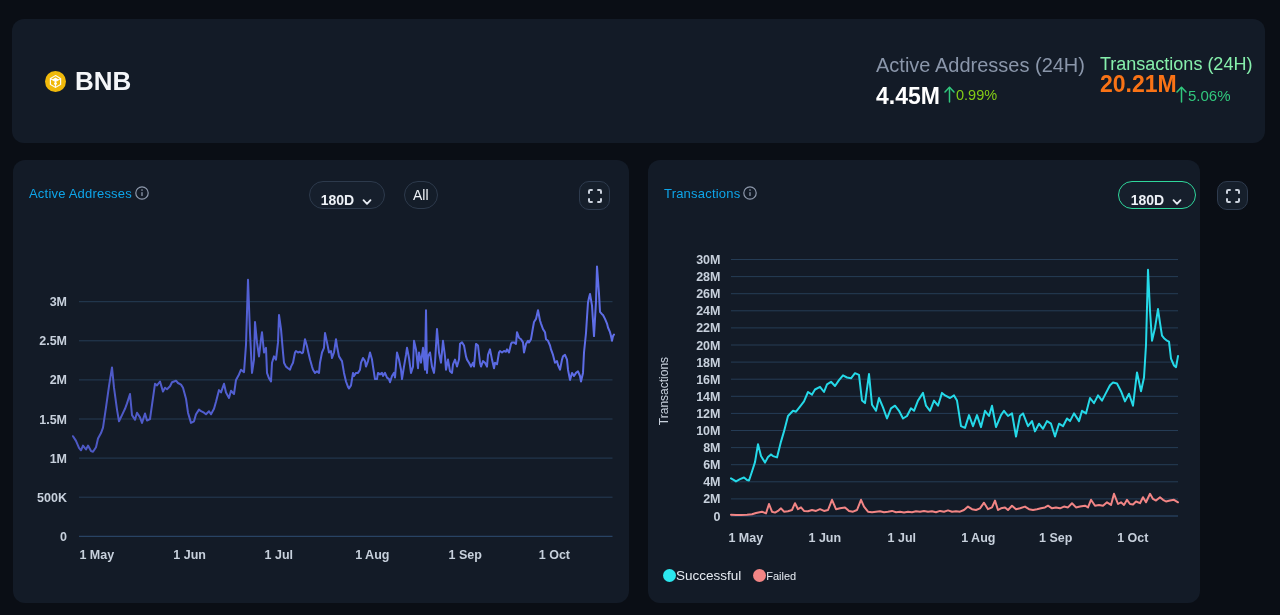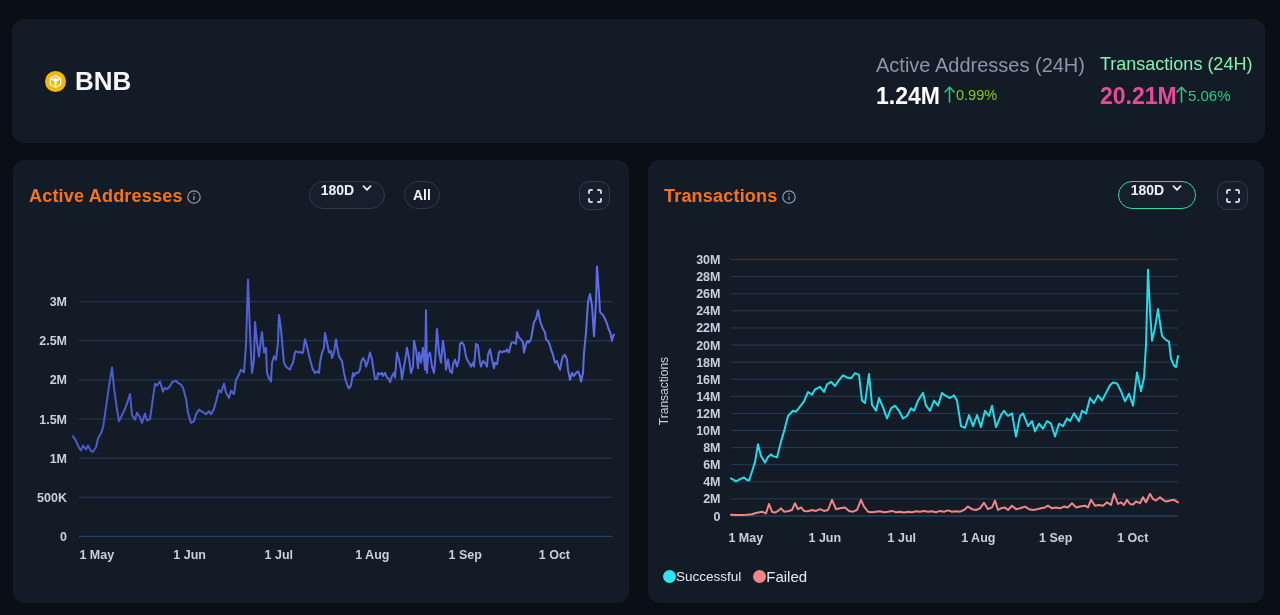--- a/index.html
+++ b/index.html
@@ -1,62 +1,62 @@
 <!DOCTYPE html>
 <html><head>
 <meta charset="utf-8">
 <style>
 * { margin:0; padding:0; box-sizing:border-box; }
 html,body { width:1280px; height:615px; background:#0a0e15; font-family:"Liberation Sans",sans-serif; overflow:hidden; }
 .card { position:absolute; background:#131b27; border-radius:12px; }
-.pill { position:absolute; height:28px; border:1px solid #2d3a4c; border-radius:14px; display:flex; align-items:flex-start; justify-content:center; gap:7px; color:#eef2f7; font-size:14px; font-weight:600; background:#161f2c; }
+.pill { position:absolute; height:28px; border:1px solid #2d3a4c; border-radius:14px; display:flex; align-items:flex-end; justify-content:center; gap:7px; color:#eef2f7; font-size:14px; font-weight:600; background:#161f2c; }
 .fsbtn { position:absolute; width:31px; height:29px; border:1px solid #2e3b4e; border-radius:10px; display:flex; align-items:center; justify-content:center; background:#161f2b; }
-.title { position:absolute; left:16px; top:26px; font-size:18px; font-weight:700; color:#f97316; letter-spacing:0.2px; }
+.title { position:absolute; left:16px; top:26px; font-size:13px; font-weight:400; color:#0ea5e9; letter-spacing:0.2px; }
 </style>
 </head>
 <body>
 
 <div class="card" style="left:12px;top:19px;width:1253px;height:124px">
   <svg width="21" height="21" viewBox="0 0 21 21" style="position:absolute;left:33px;top:52px">
 <circle cx="10.5" cy="10.5" r="10.5" fill="#f0b90b"></circle>
 <g stroke="#ffffff" stroke-width="1.2" fill="none" opacity="0.95">
 <path d="M10.5 4.6 L15.6 7.55 L15.6 13.45 L10.5 16.4 L5.4 13.45 L5.4 7.55 Z"></path>
 <path d="M10.5 10.5 L15.6 7.55 M10.5 10.5 L5.4 7.55 M10.5 10.5 L10.5 16.4"></path>
 </g>
 <path d="M10.5 6.6 L13.6 8.4 L10.5 10.2 L7.4 8.4 Z" fill="#ffffff"></path>
 <circle cx="10.5" cy="12.6" r="1.4" fill="#ffffff"></circle>
 </svg>
   <div style="position:absolute;left:63px;top:47px;font-size:26px;font-weight:700;color:#f4f6f9">BNB</div>
   <div style="position:absolute;left:864px;top:35px;font-size:20px;color:#8a96aa">Active Addresses (24H)</div>
-  <div style="position:absolute;left:864px;top:64px;font-size:23px;font-weight:700;color:#ffffff">1.24M</div>
+  <div style="position:absolute;left:864px;top:64px;font-size:23px;font-weight:700;color:#ffffff">4.45M</div>
   <svg width="11" height="17" viewBox="0 0 11 17" style="position:absolute;left:932px;top:67px" fill="none" stroke="#31c77d" stroke-width="1.5" stroke-linecap="round" stroke-linejoin="round">
       <path d="M5.5 16 V1.5"></path>
       <path d="M1 6 L5.5 1.2 L10 6"></path>
     </svg>
   <div style="position:absolute;left:944px;top:68px;font-size:14.5px;color:#84cc16">0.99%</div>
   <div style="position:absolute;left:1088px;top:35px;font-size:18px;color:#86efac">Transactions (24H)</div>
-  <div style="position:absolute;left:1088px;top:64px;font-size:23px;font-weight:700;color:#ec4899">20.21M</div>
+  <div style="position:absolute;left:1088px;top:52px;font-size:23px;font-weight:700;color:#f97316">20.21M</div>
   <svg width="11" height="17" viewBox="0 0 11 17" style="position:absolute;left:1164px;top:67px" fill="none" stroke="#31c77d" stroke-width="1.5" stroke-linecap="round" stroke-linejoin="round">
       <path d="M5.5 16 V1.5"></path>
       <path d="M1 6 L5.5 1.2 L10 6"></path>
     </svg>
   <div style="position:absolute;left:1176px;top:68px;font-size:15px;color:#31c77d">5.06%</div>
 </div>
 
 <div class="card" style="left:13px;top:160px;width:616px;height:443px">
   <div class="title">Active Addresses <span style="margin-left:-1px"><svg width="14" height="14" viewBox="0 0 14 14" style="vertical-align:-2px">
           <circle cx="7" cy="7" r="6.2" fill="none" stroke="#8e99ac" stroke-width="1.2"></circle>
           <rect x="6.35" y="6.1" width="1.3" height="4" rx="0.65" fill="#8e99ac"></rect>
           <circle cx="7" cy="4.1" r="0.8" fill="#8e99ac"></circle>
         </svg></span></div>
   <div class="pill" style="left:296px;top:21px;width:76px">180D <svg width="12" height="12" viewBox="0 0 12 12" fill="none" stroke="#e8edf4" stroke-width="1.8" stroke-linecap="round" stroke-linejoin="round">
         <path d="M2.5 4.2 L6 7.8 L9.5 4.2"></path>
       </svg></div>
   <div style="position:absolute;left:391px;top:21px;height:28px;border:1px solid #2d3a4c;border-radius:14px;display:flex;align-items:center;background:#141d29">
-    <div style="padding:0 8px 0 8px;color:#eef2f7;font-size:14px;font-weight:700">All</div>
+    <div style="padding:0 8px 0 8px;color:#eef2f7;font-size:14px;font-weight:400">All</div>
   </div>
   <div class="fsbtn" style="left:566px;top:21px">
       <svg width="14" height="14" viewBox="0 0 14 14" fill="none" stroke="#ccd3de" stroke-width="2" stroke-linecap="butt">
         <path d="M1 4.7 V2.3 Q1 1 2.3 1 H4.7"></path>
         <path d="M9.3 1 H11.7 Q13 1 13 2.3 V4.7"></path>
         <path d="M13 9.3 V11.7 Q13 13 11.7 13 H9.3"></path>
         <path d="M4.7 13 H2.3 Q1 13 1 11.7 V9.3"></path>
       </svg>
     </div>
   <svg width="616" height="443" style="position:absolute;left:0;top:0">
@@ -84,21 +84,21 @@
 <text x="83.8" y="398.5" text-anchor="middle" font-size="12.5" font-weight="700" fill="#c7d0dc">1 May</text>
 <text x="176.7" y="398.5" text-anchor="middle" font-size="12.5" font-weight="700" fill="#c7d0dc">1 Jun</text>
 <text x="265.8" y="398.5" text-anchor="middle" font-size="12.5" font-weight="700" fill="#c7d0dc">1 Jul</text>
 <text x="359.3" y="398.5" text-anchor="middle" font-size="12.5" font-weight="700" fill="#c7d0dc">1 Aug</text>
 <text x="452.3" y="398.5" text-anchor="middle" font-size="12.5" font-weight="700" fill="#c7d0dc">1 Sep</text>
 <text x="541.4" y="398.5" text-anchor="middle" font-size="12.5" font-weight="700" fill="#c7d0dc">1 Oct</text>
 <polyline points="60.0,276.2 63.0,280.9 66.0,287.9 68.0,290.3 70.0,285.6 73.0,289.5 75.0,285.6 78.0,291.1 80.0,291.8 83.0,287.2 85.0,278.6 88.0,273.1 90.0,267.6 93.0,247.3 96.0,226.2 99.0,207.4 101.0,227.7 104.0,249.6 106.0,261.3 109.0,255.1 112.0,248.8 114.0,243.4 117.0,234.0 119.0,255.1 122.0,259.8 124.0,252.7 127.0,257.4 129.0,262.9 132.0,253.5 134.0,260.6 137.0,259.0 139.0,244.9 142.0,223.8 144.0,225.4 147.0,221.5 150.0,231.6 152.0,227.7 154.0,229.3 157.0,226.2 159.0,222.2 163.0,220.7 165.0,223.0 168.0,224.6 170.0,227.7 173.0,238.7 175.0,252.7 178.0,262.9 181.0,261.3 183.0,254.3 186.0,249.6 188.0,251.2 191.0,252.7 193.0,254.3 196.0,251.2 198.0,254.3 201.0,248.8 203.0,241.8 206.0,230.1 208.0,232.4 211.0,223.8 213.0,232.4 216.0,237.9 218.0,230.8 221.0,234.0 223.0,219.9 226.0,214.4 228.0,209.7 231.0,212.1 233.0,184.7 235.0,119.8 237.0,173.0 239.0,212.9 241.0,199.6 242.0,162.0 244.0,182.4 246.0,196.4 248.0,179.2 249.0,172.2 251.0,192.5 253.0,187.8 254.0,212.9 256.0,218.3 258.0,221.5 259.0,202.7 261.0,196.4 263.0,199.6 265.0,182.4 266.0,155.0 268.0,169.1 270.0,192.5 271.0,202.7 273.0,206.6 275.0,208.2 277.0,209.7 278.0,206.6 280.0,202.7 282.0,192.5 283.0,191.0 285.0,192.5 287.0,191.7 289.0,193.3 290.0,192.5 292.0,179.2 294.0,186.3 295.0,191.0 297.0,199.6 299.0,206.6 300.0,209.7 302.0,212.9 304.0,211.3 306.0,212.9 307.0,202.7 309.0,192.5 311.0,187.8 312.0,173.0 314.0,182.4 316.0,192.5 318.0,191.0 319.0,198.0 321.0,192.5 323.0,179.2 324.0,186.3 326.0,196.4 328.0,199.6 329.0,201.1 331.0,212.9 333.0,221.5 335.0,226.9 336.0,228.5 338.0,225.4 340.0,212.9 341.0,216.0 343.0,212.9 345.0,212.9 347.0,209.7 348.0,202.7 350.0,198.0 352.0,201.1 353.0,206.6 355.0,201.1 357.0,192.5 359.0,199.6 360.0,206.6 362.0,219.1 364.0,219.1 365.0,212.9 367.0,214.4 369.0,212.9 370.0,216.0 372.0,212.9 374.0,217.6 376.0,219.1 377.0,222.2 379.0,216.0 381.0,212.9 382.0,217.6 384.0,192.5 386.0,199.6 388.0,209.7 389.0,219.1 391.0,206.6 393.0,194.9 394.0,187.8 396.0,198.0 398.0,212.9 400.0,206.6 401.0,180.8 403.0,189.4 405.0,208.2 406.0,192.5 408.0,202.7 410.0,187.8 412.0,209.7 413.0,150.3 414.0,212.9 415.0,196.4 417.0,192.5 419.0,206.6 421.0,212.9 422.0,202.7 424.0,169.1 426.0,192.5 428.0,202.7 430.0,180.8 432.0,196.4 433.0,209.7 435.0,199.6 437.0,211.3 439.0,212.9 440.0,204.3 442.0,199.6 444.0,206.6 446.0,199.6 447.0,183.9 449.0,182.4 451.0,185.5 453.0,196.4 454.0,199.6 456.0,202.7 458.0,206.6 460.0,202.7 461.0,206.6 463.0,183.9 465.0,185.5 467.0,202.7 468.0,206.6 470.0,201.1 472.0,202.7 474.0,206.6 475.0,194.9 477.0,189.4 479.0,199.6 481.0,208.2 482.0,202.7 484.0,204.3 486.0,192.5 487.0,191.0 489.0,192.5 491.0,191.0 493.0,191.7 494.0,189.4 496.0,192.5 498.0,183.9 499.0,182.4 501.0,182.4 503.0,183.9 504.0,172.2 506.0,177.7 508.0,179.2 510.0,182.4 511.0,192.5 513.0,183.9 515.0,180.8 516.0,182.4 518.0,179.2 520.0,167.5 521.0,162.0 523.0,158.9 525.0,150.3 527.0,160.5 528.0,163.6 530.0,169.1 532.0,172.2 533.0,179.2 535.0,180.8 537.0,185.5 538.0,189.4 540.0,194.9 542.0,202.7 544.0,201.1 545.0,205.0 547.0,209.7 549.0,199.6 550.0,196.4 552.0,194.9 554.0,199.6 555.0,209.7 557.0,219.9 559.0,212.9 561.0,216.0 563.0,212.9 565.0,211.3 567.0,216.0 568.0,221.5 570.0,212.9 571.0,192.5 573.0,173.0 574.0,157.3 575.0,142.5 576.0,137.8 577.0,133.9 579.0,145.6 580.0,161.2 581.0,176.1 583.0,141.7 584.0,106.5 586.0,133.9 587.0,151.9 589.0,154.2 590.0,155.0 592.0,158.9 594.0,163.6 595.0,167.5 597.0,172.2 598.0,176.1 599.0,180.8 600.0,176.1 601.0,174.5" fill="none" stroke="url(#lg1)" stroke-width="2" stroke-linejoin="round" stroke-linecap="round"></polyline>
 </svg>
 </div>
 
-<div class="card" style="left:648px;top:160px;width:616px;height:443px">
+<div class="card" style="left:648px;top:160px;width:552px;height:443px">
   <div class="title">Transactions <span style="margin-left:-1px"><svg width="14" height="14" viewBox="0 0 14 14" style="vertical-align:-2px">
           <circle cx="7" cy="7" r="6.2" fill="none" stroke="#8e99ac" stroke-width="1.2"></circle>
           <rect x="6.35" y="6.1" width="1.3" height="4" rx="0.65" fill="#8e99ac"></rect>
           <circle cx="7" cy="4.1" r="0.8" fill="#8e99ac"></circle>
         </svg></span></div>
   <div class="pill" style="left:470px;top:21px;width:78px;border-color:#2fd79c">180D <svg width="12" height="12" viewBox="0 0 12 12" fill="none" stroke="#e8edf4" stroke-width="1.8" stroke-linecap="round" stroke-linejoin="round">
         <path d="M2.5 4.2 L6 7.8 L9.5 4.2"></path>
       </svg></div>
   <div class="fsbtn" style="left:569px;top:21px">
       <svg width="14" height="14" viewBox="0 0 14 14" fill="none" stroke="#ccd3de" stroke-width="2" stroke-linecap="butt">
@@ -148,15 +148,15 @@
 <text x="407.8" y="381.5" text-anchor="middle" font-size="12.5" font-weight="700" fill="#c7d0dc">1 Sep</text>
 <text x="484.8" y="381.5" text-anchor="middle" font-size="12.5" font-weight="700" fill="#c7d0dc">1 Oct</text>
 <text x="20" y="231" text-anchor="middle" font-size="12" font-weight="500" fill="#c7d0dc" transform="rotate(-90 20 231)">Transactions</text>
 <polyline points="83.0,354.7 88.0,355.1 93.0,355.0 99.0,354.7 104.0,354.3 108.0,353.0 114.0,351.7 118.0,353.4 121.0,344.0 124.0,351.7 127.0,352.6 130.0,350.9 133.0,348.3 136.0,351.7 140.0,351.3 144.0,350.0 147.0,343.2 150.0,349.2 153.0,347.4 156.0,350.9 160.0,351.3 164.0,350.0 168.0,350.9 172.0,349.2 176.0,350.9 180.0,350.0 184.0,339.8 188.0,349.2 192.0,348.3 197.0,347.4 201.0,350.9 205.0,351.7 209.0,350.0 213.0,339.8 216.0,346.6 220.0,351.7 224.0,352.2 228.0,351.7 232.0,351.3 236.0,352.2 240.0,351.7 244.0,350.9 248.0,352.2 252.0,351.7 256.0,352.6 260.0,351.7 264.0,352.2 268.0,351.3 272.0,351.7 276.0,350.9 280.0,351.7 284.0,351.3 288.0,352.2 292.0,350.9 296.0,351.7 300.0,350.4 304.0,351.7 308.0,351.3 312.0,351.7 316.0,350.0 320.0,346.6 324.0,349.2 328.0,350.0 332.0,348.3 336.0,342.7 340.0,349.2 344.0,347.4 347.0,340.6 350.0,350.0 353.0,348.3 357.0,347.4 360.0,350.0 364.0,345.7 368.0,349.2 372.0,348.3 377.0,346.6 381.0,349.2 385.0,350.0 389.0,349.2 393.0,348.3 397.0,347.4 400.0,345.7 404.0,348.3 408.0,347.4 412.0,348.3 416.0,346.6 420.0,347.4 424.0,343.2 428.0,347.4 432.0,346.6 437.0,345.7 440.0,347.4 443.0,339.8 447.0,345.7 451.0,344.9 455.0,345.7 459.0,342.3 463.0,344.9 466.0,333.8 470.0,344.0 473.0,342.3 476.0,344.9 479.0,339.8 482.0,344.0 485.0,344.5 488.0,341.5 492.0,343.2 495.0,337.2 498.0,342.3 502.0,333.8 505.0,338.9 508.0,340.6 512.0,337.2 515.0,339.8 518.0,341.5 522.0,340.6 526.0,339.8 530.0,342.3" fill="none" stroke="#f28585" stroke-width="2" stroke-linejoin="round" stroke-linecap="round"></polyline>
 <polyline points="83.0,318.4 86.0,320.1 88.0,321.4 92.0,319.2 96.0,317.5 99.0,320.1 101.0,320.5 104.0,311.5 107.0,302.1 110.0,284.2 113.0,296.1 117.0,302.6 120.0,297.0 123.0,294.4 125.0,296.1 129.0,297.4 133.0,281.6 136.0,271.4 140.0,256.0 145.0,250.8 148.0,251.7 152.0,246.6 156.0,241.4 160.0,232.0 164.0,234.6 167.0,229.5 172.0,226.9 176.0,232.0 179.0,224.3 183.0,221.8 187.0,226.0 191.0,220.1 195.0,215.4 199.0,217.5 203.0,218.3 207.0,213.2 211.0,214.9 214.0,240.6 217.0,243.1 221.0,214.1 224.0,244.8 228.0,250.8 231.0,238.0 235.0,247.4 239.0,258.5 243.0,248.3 247.0,245.7 251.0,250.8 255.0,258.5 259.0,256.0 263.0,248.3 266.0,250.8 270.0,240.6 275.0,232.9 278.0,245.7 282.0,250.8 286.0,240.6 290.0,245.7 294.0,232.9 297.0,235.4 302.0,238.0 306.0,235.4 309.0,240.6 313.0,266.2 317.0,267.9 321.0,255.1 325.0,266.2 329.0,255.1 333.0,267.1 337.0,250.8 341.0,256.0 344.0,245.7 348.0,267.1 353.0,255.1 356.0,250.8 360.0,256.0 364.0,253.4 368.0,276.5 372.0,256.0 375.0,253.4 380.0,266.2 384.0,261.1 387.0,271.4 391.0,263.7 395.0,268.8 399.0,261.1 403.0,263.7 407.0,276.5 411.0,263.7 415.0,266.2 419.0,258.5 422.0,261.1 426.0,253.4 431.0,261.1 434.0,250.8 438.0,253.4 442.0,238.0 446.0,243.1 450.0,235.4 454.0,240.6 458.0,232.9 462.0,225.2 465.0,222.6 469.0,223.5 473.0,231.2 477.0,241.4 481.0,233.7 485.0,245.7 489.0,212.4 493.0,231.2 496.0,217.5 498.0,185.0 500.0,109.8 502.0,150.8 504.0,180.7 507.0,167.9 510.0,149.1 512.0,162.8 514.0,175.6 516.0,178.2 519.0,180.7 521.0,181.6 523.0,198.7 526.0,205.5 528.0,207.2 530.0,196.1" fill="none" stroke="#25d9e8" stroke-width="2" stroke-linejoin="round" stroke-linecap="round"></polyline>
 </svg>
   <div style="position:absolute;left:15px;top:408px;display:flex;align-items:center;">
     <span style="width:13px;height:13px;border-radius:50%;background:#2ce7ee;display:inline-block"></span>
     <span style="font-size:13.5px;color:#e6ebf2">Successful</span>
     <span style="width:13px;height:13px;border-radius:50%;background:#f28585;display:inline-block;margin-left:12px"></span>
-    <span style="font-size:15px;color:#e6ebf2">Failed</span>
+    <span style="font-size:11px;color:#e6ebf2">Failed</span>
   </div>
 </div>
 
 </body></html>

